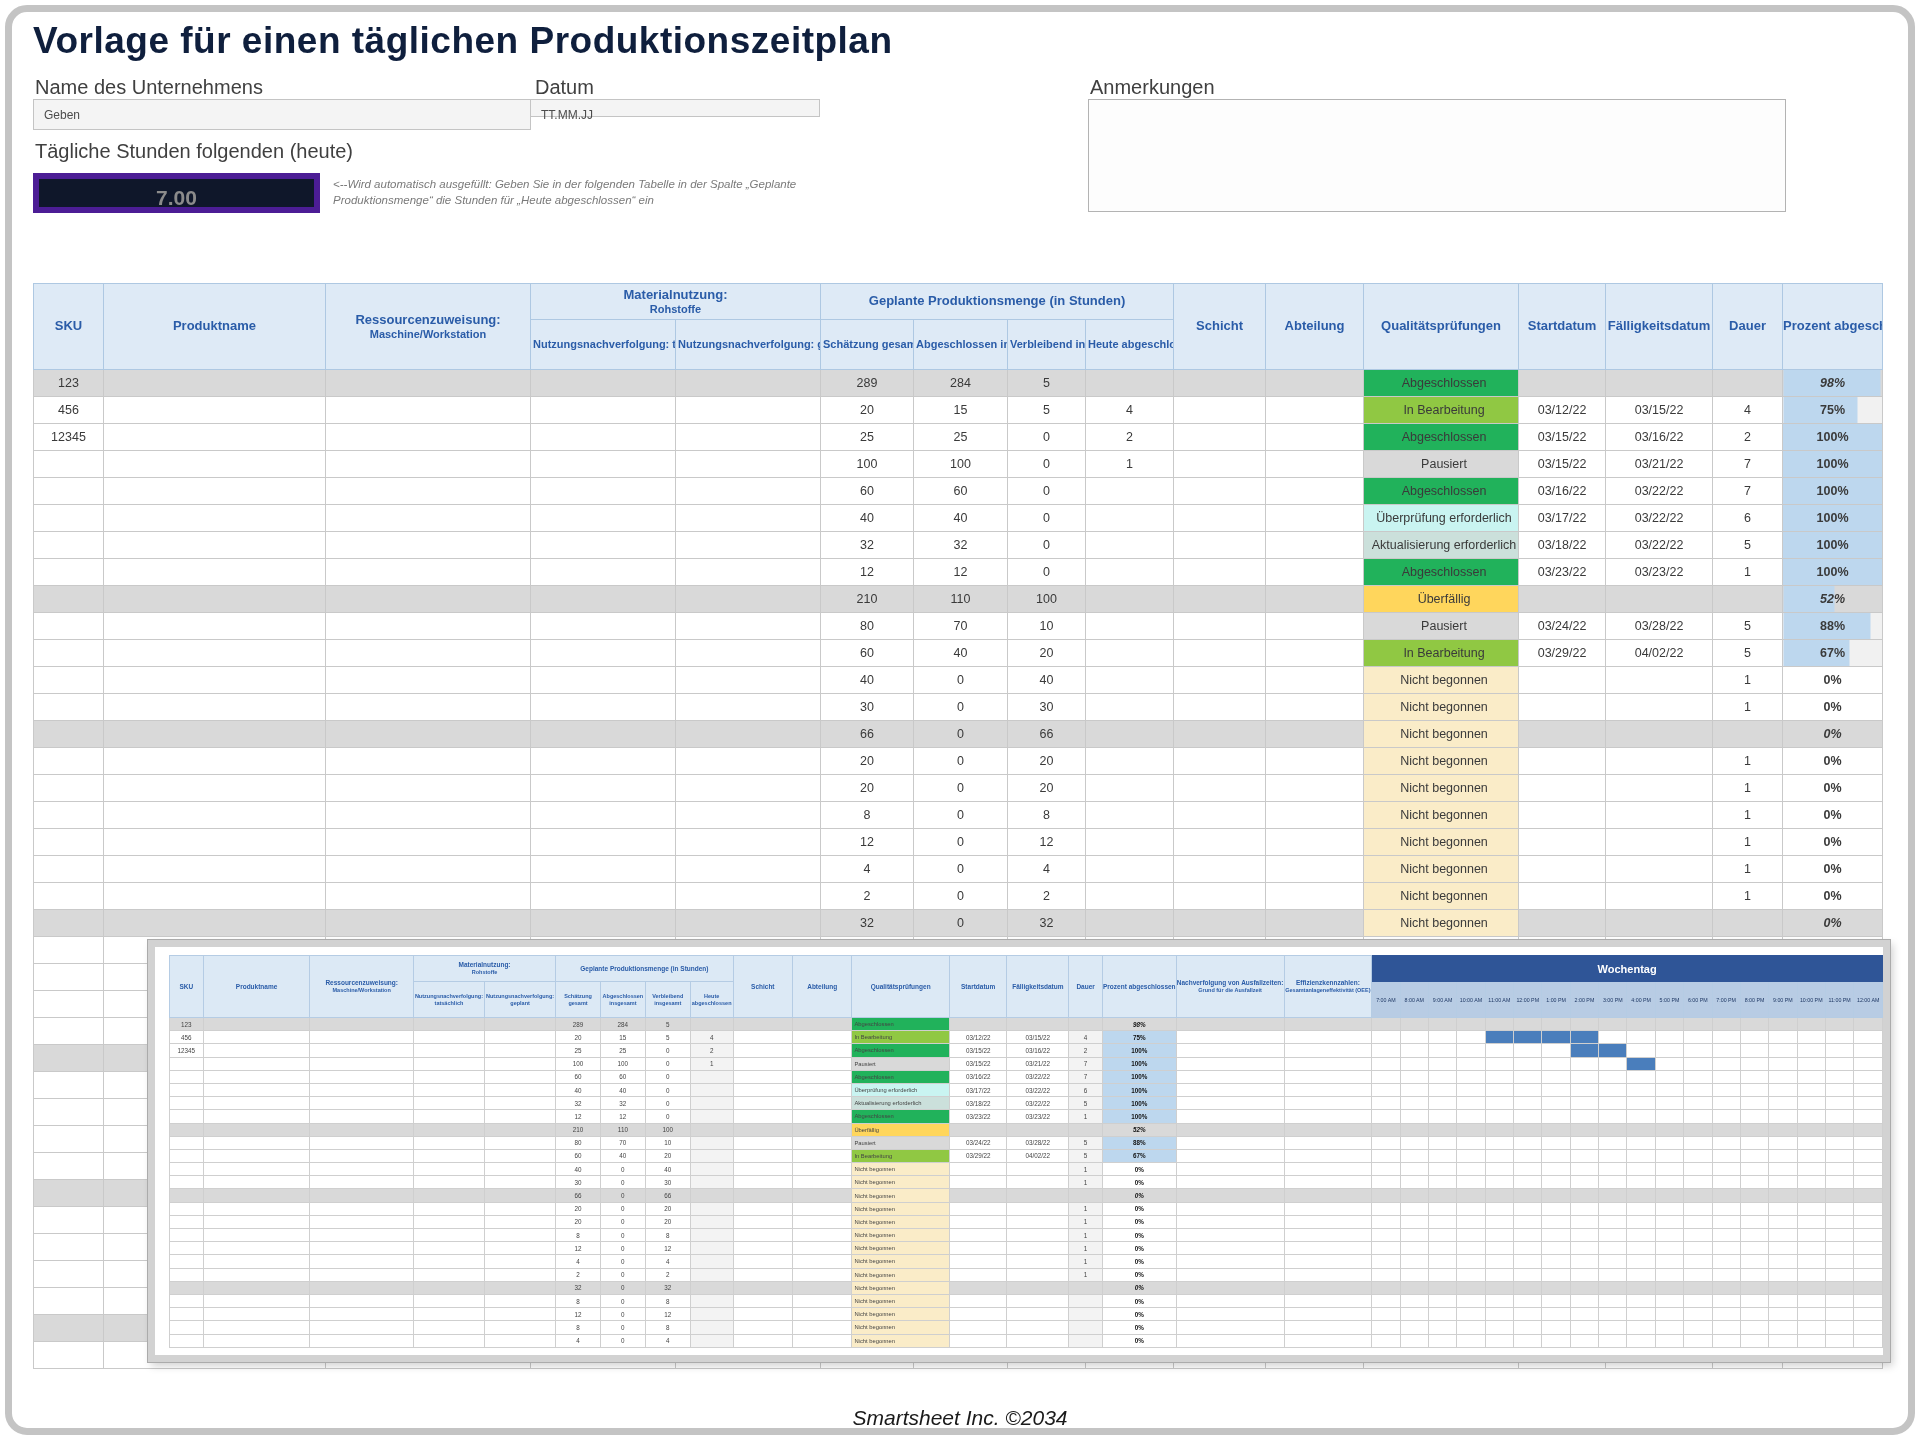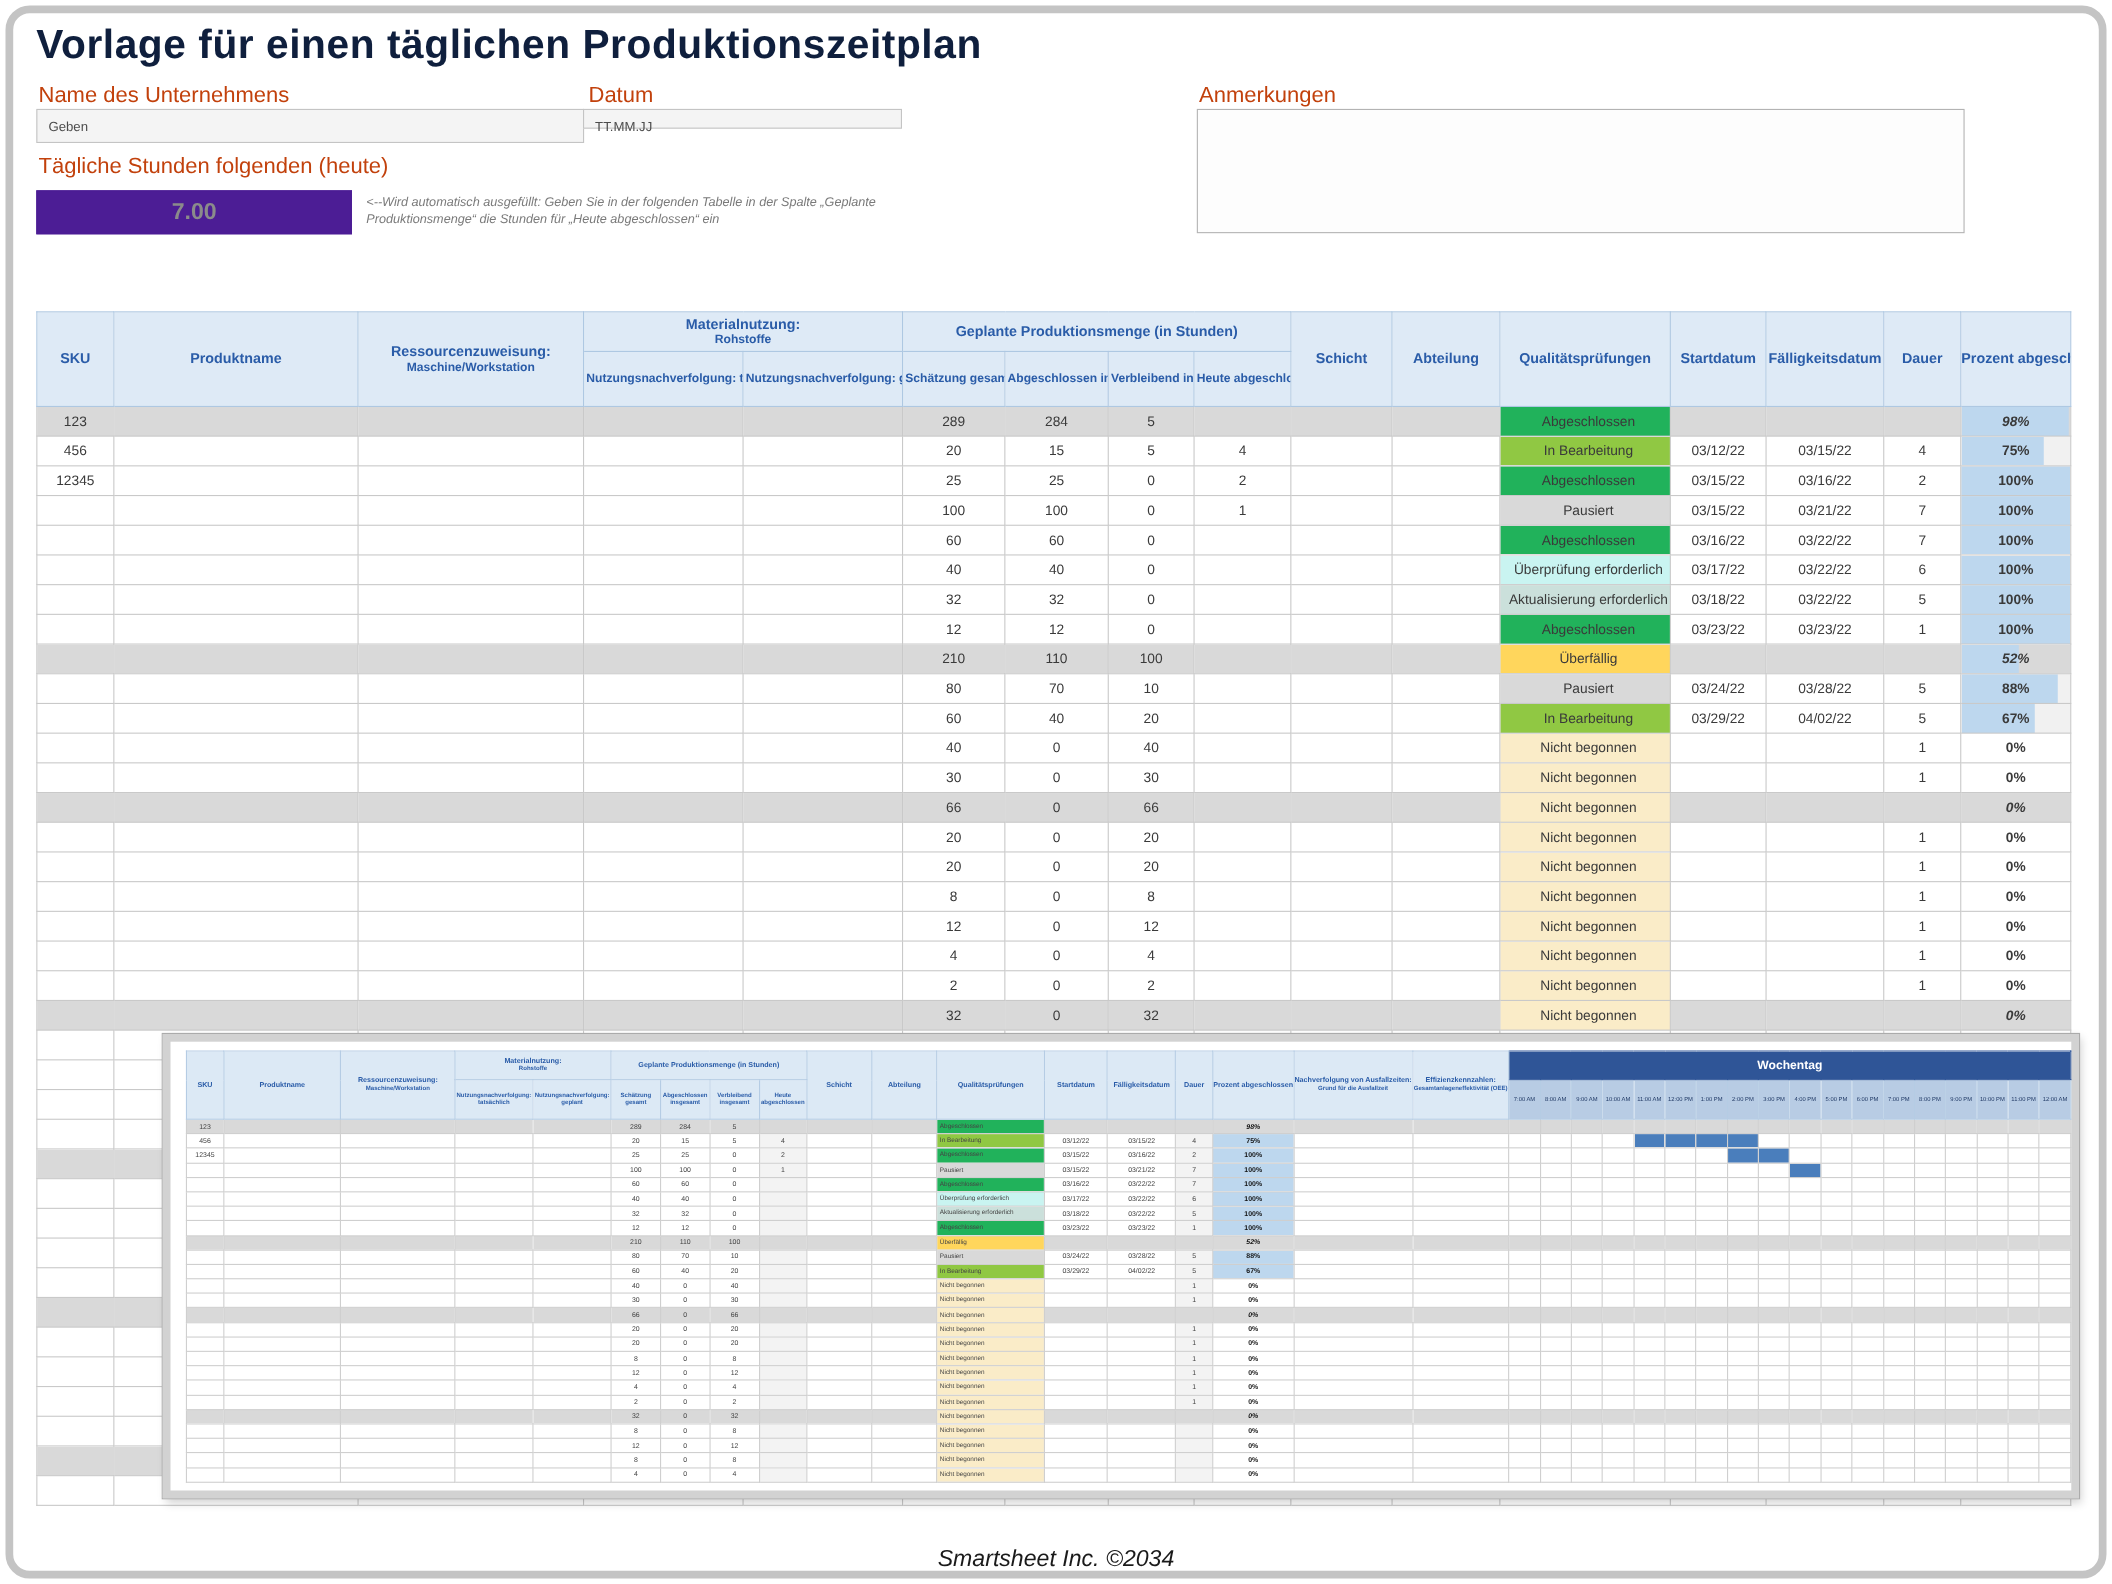--- a/index.html
+++ b/index.html
@@ -1,24 +1,24 @@
 <!DOCTYPE html>
 <html><head>
 <meta charset="utf-8">
 <style>
   * { margin:0; padding:0; box-sizing:border-box; }
   html,body { width:1920px; height:1440px; background:#fff; font-family:"Liberation Sans", sans-serif; position:relative; overflow:hidden; }
   .page-frame { position:absolute; inset:5px; border:7px solid #c4c4c4; border-radius:22px; pointer-events:none; }
 
   .title { position:absolute; left:33px; top:20px; font-size:37px; font-weight:bold; color:#0f1f3d; letter-spacing:0.5px; }
 
-  .lbl { position:absolute; font-size:20px; color:#c2410c; }
+  .lbl { position:absolute; font-size:20px; color:#404040; }
   .inputbox { position:absolute; background:#f4f4f4; border:1px solid #c4c4c4; font-size:12px; color:#4c4c4c; padding:8px 10px; }
   .notesbox { position:absolute; background:#fdfdfd; border:1px solid #b3b3b3; }
-  .hoursbox { position:absolute; left:33px; top:173px; width:287px; height:40px; background:#4c1d95; border:1px solid #4c1d95; text-align:center; font-size:21px; font-weight:bold; color:#8b8b8b; line-height:38px; }
+  .hoursbox { position:absolute; left:33px; top:173px; width:287px; height:40px; background:#0f172a; border:6px solid #4c1d95; text-align:center; font-size:21px; font-weight:bold; color:#8b8b8b; line-height:38px; }
   .hoursnote { position:absolute; left:333px; top:177px; width:560px; font-size:11.5px; font-style:italic; color:#7a7a7a; line-height:1.35; }
 
   
   table.main { position:absolute; left:33px; top:283px; width:1849px; border-collapse:collapse; table-layout:fixed; border:1px solid #9a9a9a; }
   table.main th, table.main td { border:1px solid #c9c9c9; overflow:hidden; white-space:nowrap; }
   table.main th { background:#deeaf6; color:#2a5ca8; border-color:#aec8e2; text-align:center; vertical-align:middle; }
   th .t1 { font-size:13px; font-weight:bold; display:block; line-height:1.25; }
   th .t2 { font-size:11px; font-weight:bold; display:block; line-height:1.2; }
   th.sub { font-size:11px; font-weight:bold; white-space:normal; line-height:1.25; padding:2px; }
   tr.h1 { height:36px; } tr.h2 { height:50px; }

